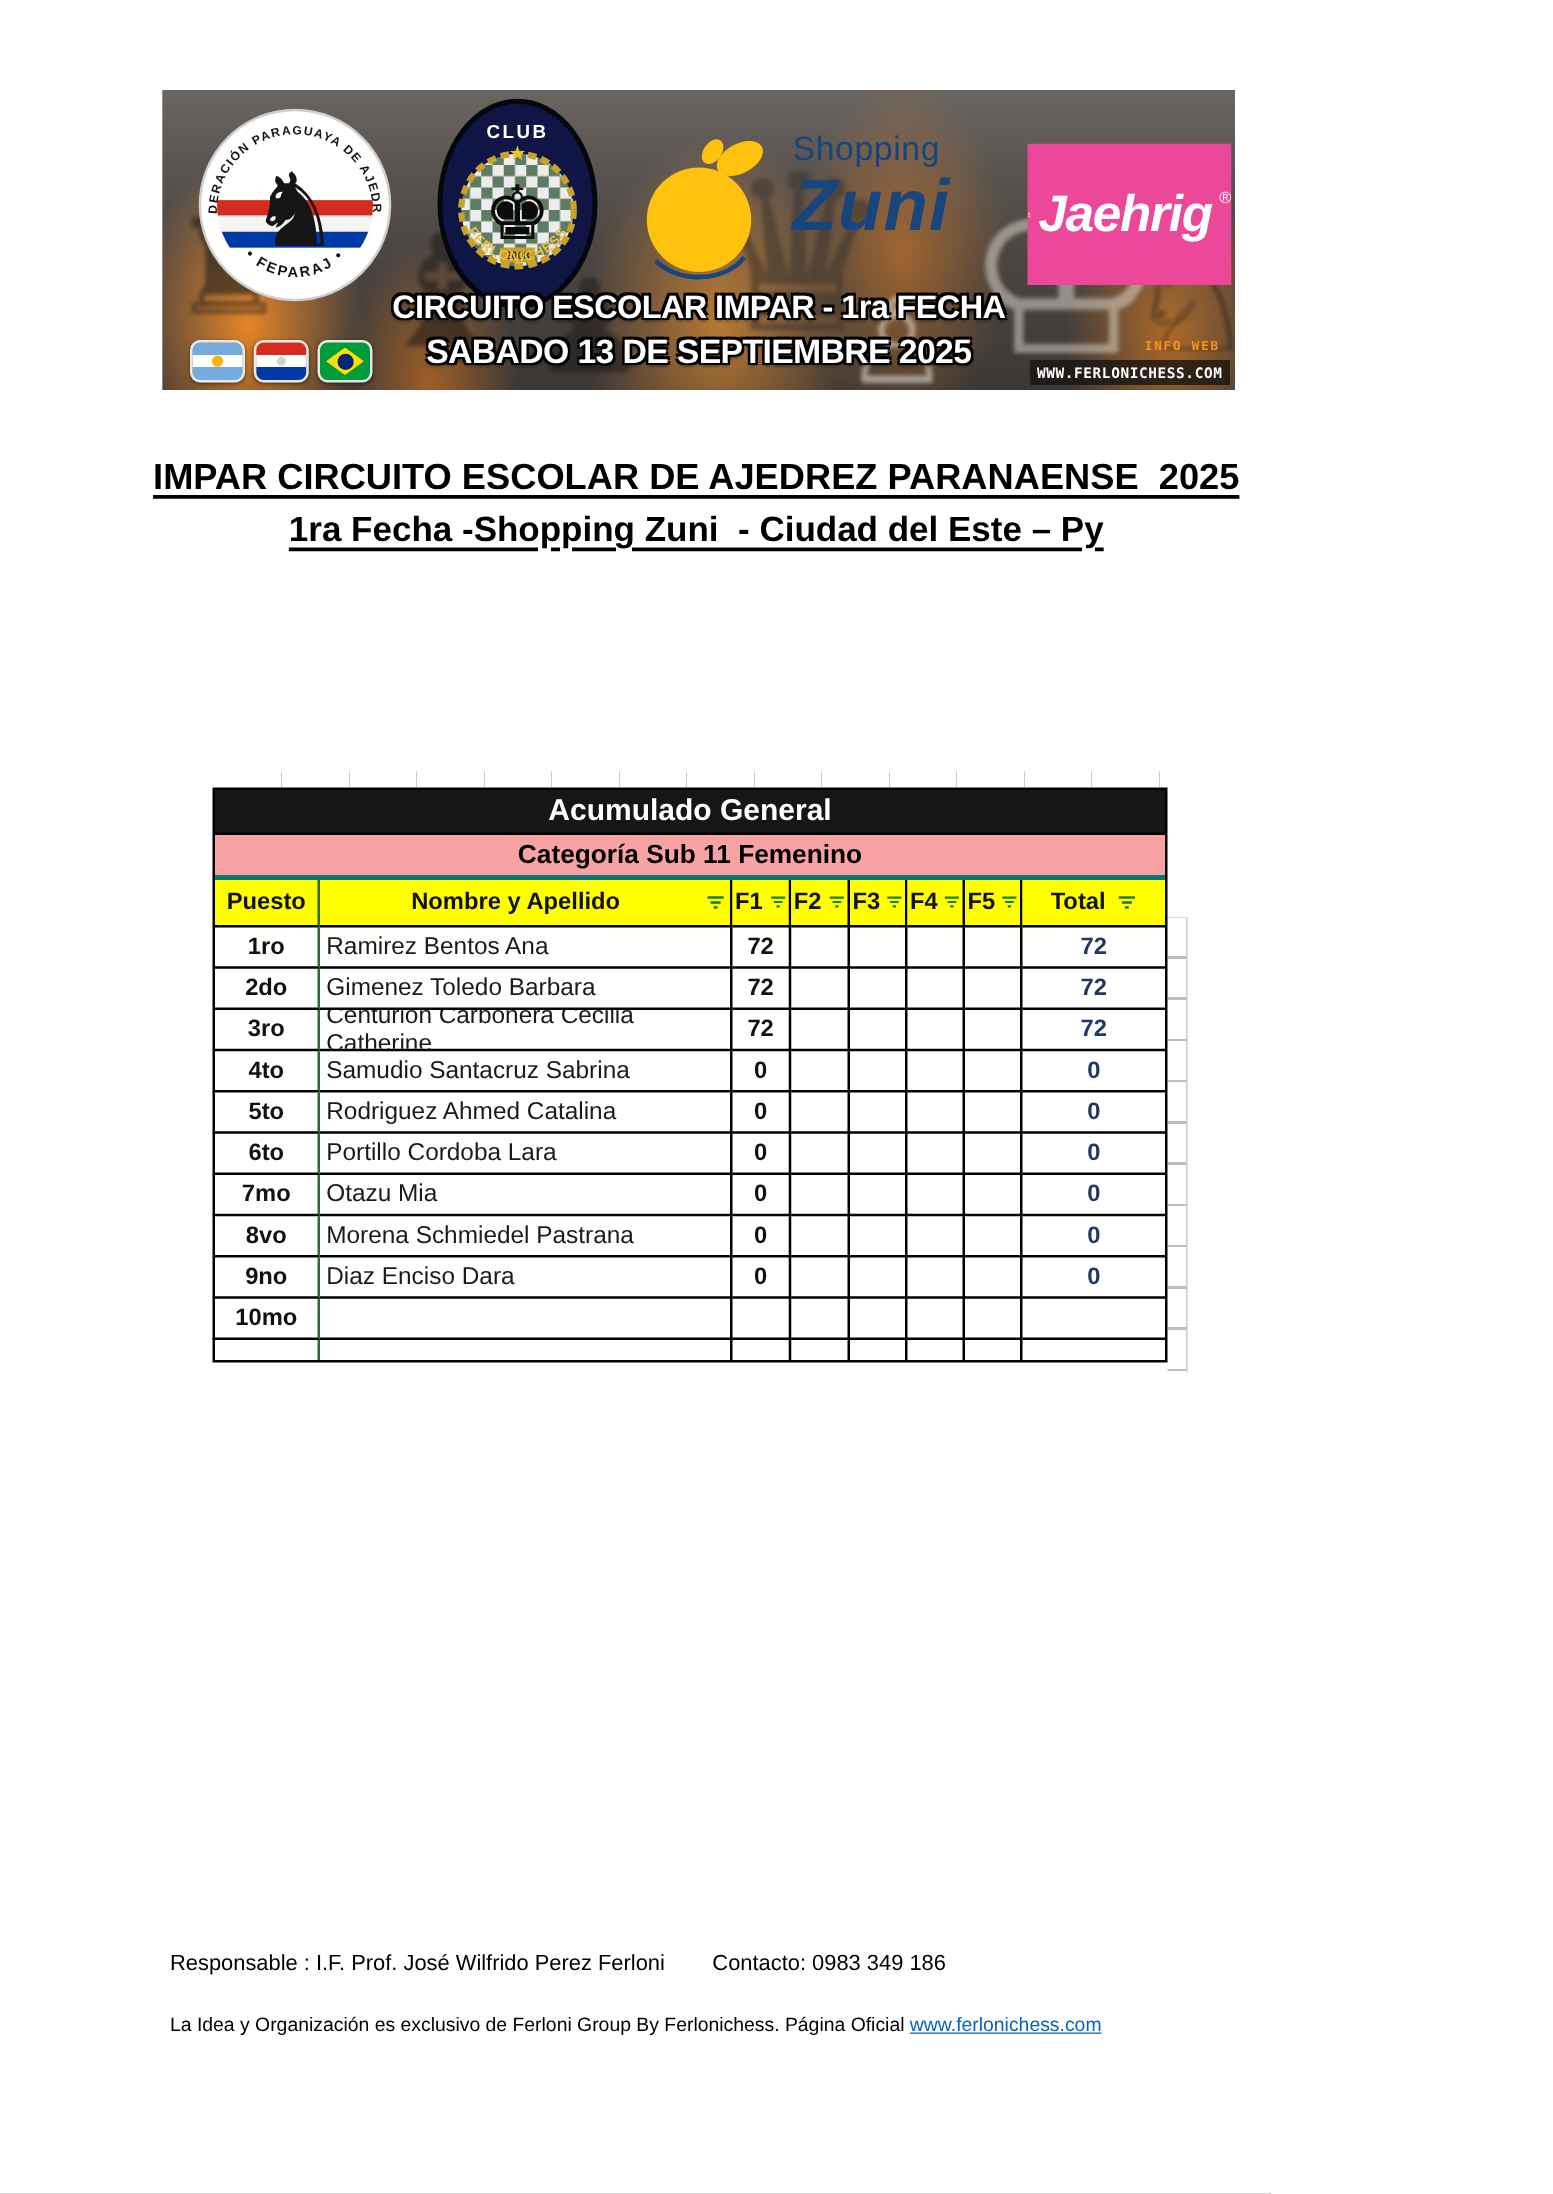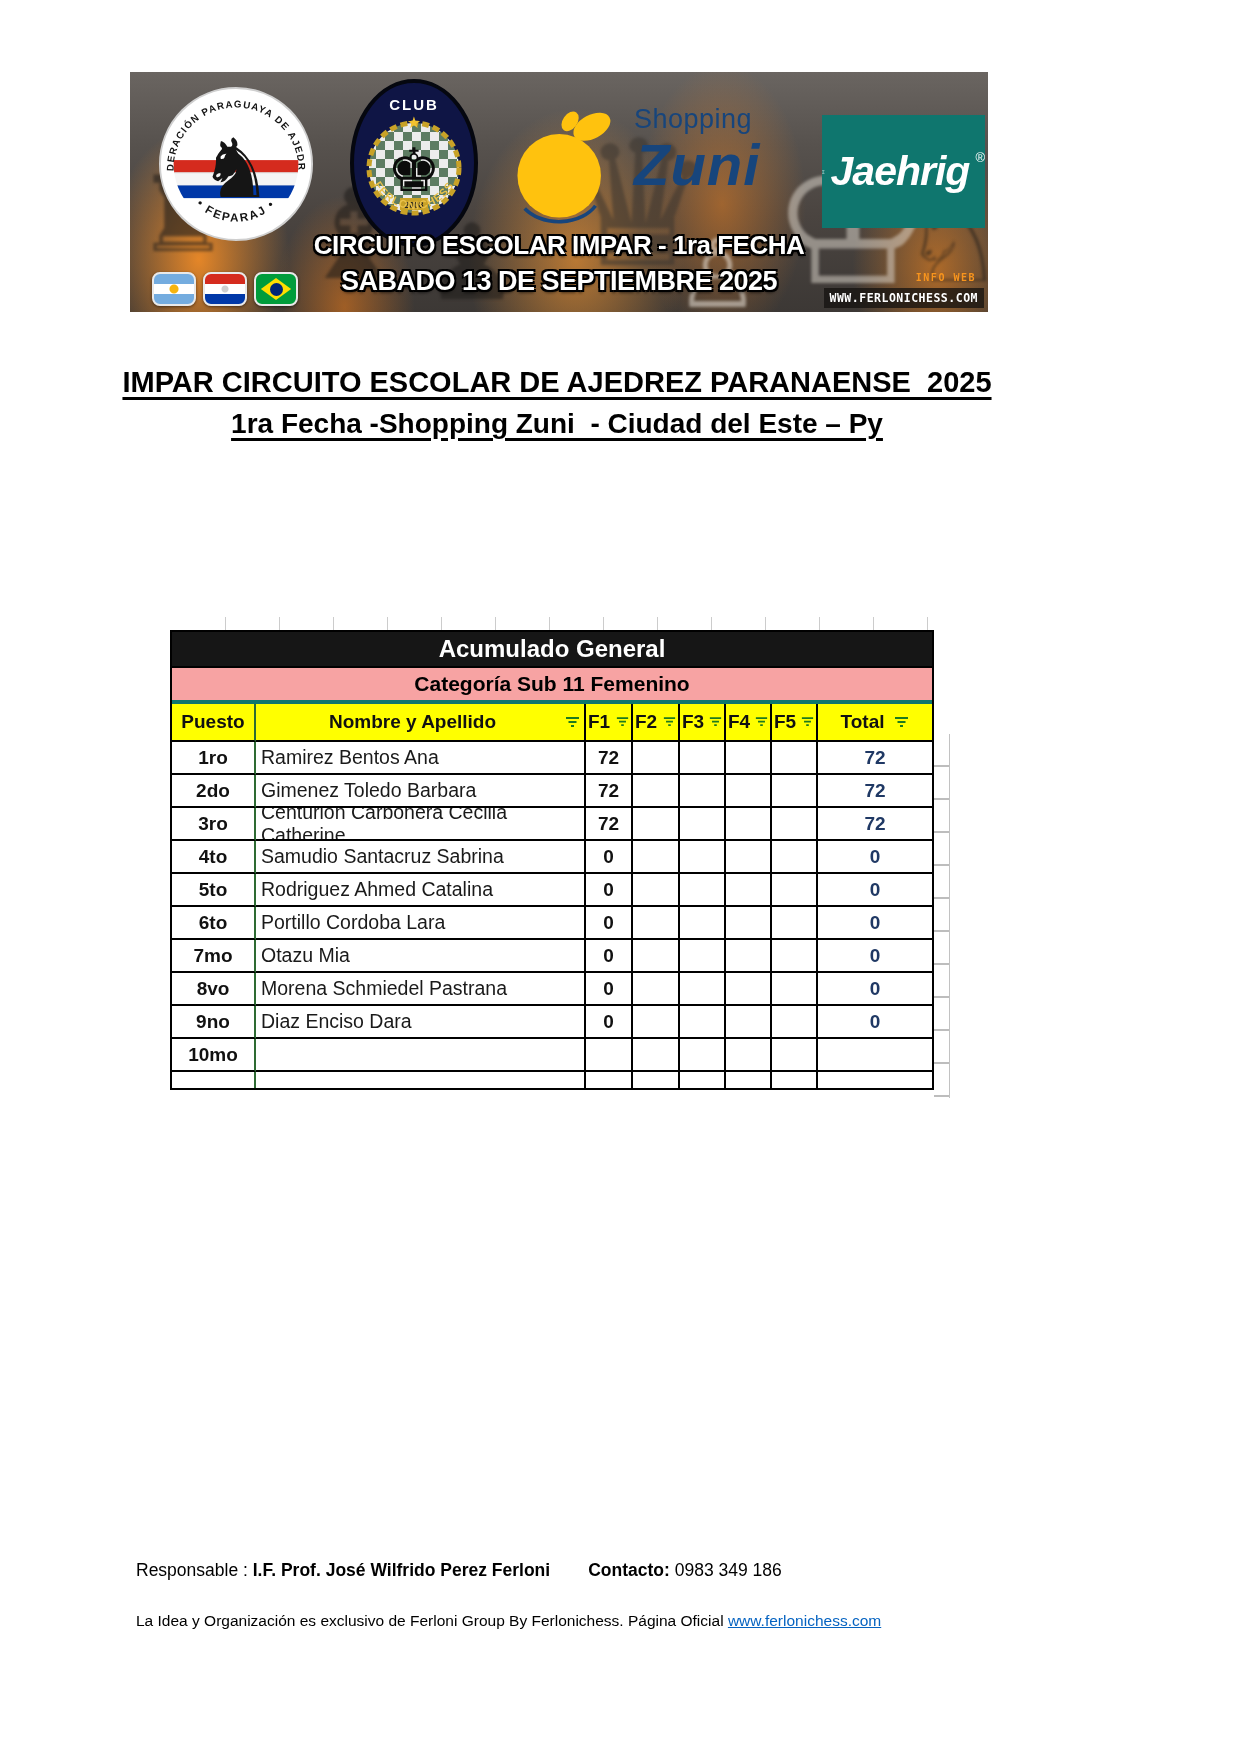--- a/index.html
+++ b/index.html
@@ -17,21 +17,21 @@
     linear-gradient(180deg,#6a6561 0%,#57524e 30%,#4a4440 60%,#3c3835 100%);}
   .piece{position:absolute;z-index:1;filter:blur(1.6px);line-height:1;user-select:none;}
   .logo{position:absolute;z-index:2;}
   .logo-feparaj{left:28px;top:14px;width:156px;height:156px;}
   .logo-club{left:218px;top:6px;width:132px;height:170px;}
   .zuni{left:382px;top:18px;width:300px;height:160px;display:flex;z-index:2;position:absolute;}
   .zuni svg{width:118px;height:148px;flex:0 0 auto;}
   .zuni-text{padding-top:14px;margin-left:4px;color:#17457c;}
   .zuni-line1{font-size:27px;letter-spacing:.5px;}
   .zuni-line2{font-size:58px;font-weight:bold;letter-spacing:1px;margin-top:-4px;font-style:italic;}
-  .jaehrig{position:absolute;z-index:2;left:692px;top:43px;width:163px;height:113px;background:#0f766e;
+  .jaehrig{position:absolute;z-index:2;left:692px;top:43px;width:163px;height:113px;background:#ec4899;
            display:flex;align-items:center;justify-content:center;gap:6px;}
   .jaehrig svg{width:34px;height:46px;}
   .jaehrig-name{color:#fff;font-size:41px;font-weight:bold;font-style:italic;letter-spacing:-1px;}
   .jaehrig-reg{color:#fff;font-size:13px;vertical-align:top;position:relative;top:-14px;}
   .headline{position:absolute;left:0;right:0;text-align:center;z-index:3;color:#fff;font-weight:bold;
             letter-spacing:-.5px;
             text-shadow:-2px -2px 0 #000,2px -2px 0 #000,-2px 2px 0 #000,2px 2px 0 #000,0 3px 3px rgba(0,0,0,.55);}
   .headline1{top:158px;font-size:26px;}
   .headline2{top:194px;font-size:27px;}
   .flags{position:absolute;z-index:3;left:22px;top:200px;display:flex;gap:7px;}
@@ -81,21 +81,21 @@
   .cell-puesto{font-weight:bold;}
   .cell-nombre{justify-content:flex-start;padding-left:5px;font-size:19.5px;color:#1a1a1a;}
   .cell-num{font-weight:bold;}
   .cell-total{font-weight:bold;color:#1F3864;}
   .filter-icon{flex:0 0 auto;}
   .ghost-col{position:absolute;left:934px;top:734px;width:15px;height:364px;border-right:1px solid #c2c2c2;
              background:repeating-linear-gradient(to bottom, transparent 0 31px, #bdbdbd 31px 33px);}
 
   
   .footer-resp{position:absolute;left:136px;top:1560px;font-size:17.5px;color:#000;}
-  .footer-resp b{font-weight:bold;}
+  .footer-resp b{font-weight:normal;}
   .footer-resp .gap{display:inline-block;width:38px;}
   .footer-legal{position:absolute;left:136px;top:1612px;font-size:15.5px;color:#000;}
   .footer-legal a{color:#0563C1;text-decoration:underline;}
 </style>
 </head>
 <body>
 
 <div class="page">
 
   <div class="banner">

